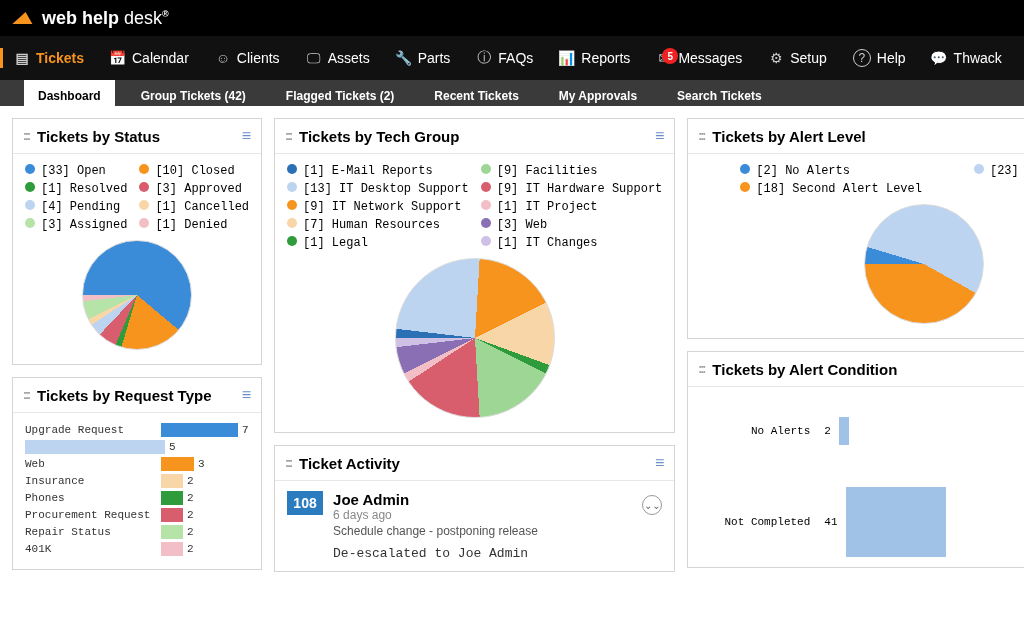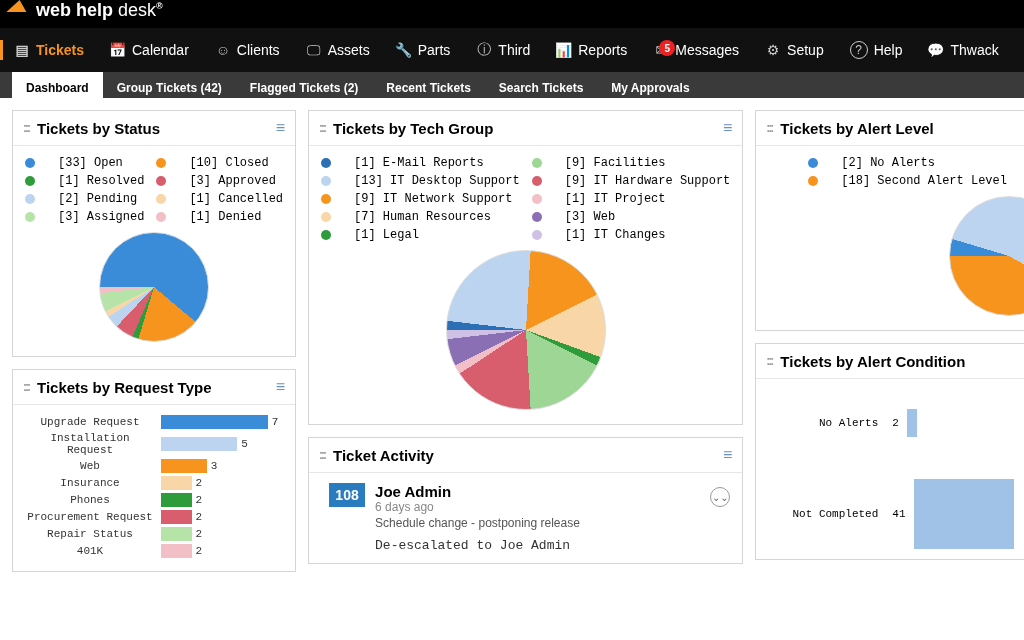--- a/index.html
+++ b/index.html
@@ -1,67 +1,67 @@
 <!DOCTYPE html>
 <html><head>
 <meta charset="utf-8">
 <style>
   * { box-sizing: border-box; margin: 0; padding: 0; }
   body { font-family: Arial, Helvetica, sans-serif; font-size: 13px; background:#fff; width:1024px; height:640px; overflow:hidden;}
   
   
-  .brandbar { background:#000; color:#fff; height:28px; display:flex; padding:0 8px; gap:8px;}
+  .brandbar { background:#000; color:#fff; height:36px; display:flex; align-items:center; padding:0 14px; gap:8px;}
   .brandbar .logo-tri { width:0;height:0;border-left:10px solid transparent;border-right:10px solid transparent;border-bottom:12px solid #f7941e; transform: skewX(-15deg);}
   .brandbar .brand {font-size:18px; font-weight:bold;}
   .brandbar .brand .light{font-weight:300;}
   .brandbar sup{font-size:9px; vertical-align:super;}
   
   
   .navbar { background:#111; height:44px; display:flex; align-items:center; padding:0 10px; gap:18px; color:#fff; font-size:14px;}
   .navbar .item{display:flex; align-items:center; gap:6px; cursor:pointer; padding:6px 4px; position:relative;}
   .navbar .item.active{color:#f7941e; font-weight:bold;}
   .navbar .item.active .nav-icon{border-color:#f7941e;}
   .nav-icon{width:16px;height:16px; display:inline-flex; align-items:center; justify-content:center; font-size:14px; color:#ccc;}
   .navbar .item.active .bar-left{position:absolute; left:-10px; top:4px; bottom:4px; width:3px; background:#f7941e;}
   .badge-red{position:absolute; top:-2px; right:-6px; background:#e22; color:#fff; border-radius:50%; width:16px; height:16px; font-size:10px; display:flex;align-items:center;justify-content:center; font-weight:bold;}
   
   
   .subnav{background:#3a3a3a; height:26px; display:flex; align-items:stretch; padding-left:12px; font-size:12px;}
-  .subnav .tab{color:#fff; display:flex; align-items:center; padding:16px 14px; cursor:pointer; font-weight:bold;}
+  .subnav .tab{color:#fff; display:flex; align-items:center; padding:16px 14px; cursor:pointer; font-weight:bold;margin-left:12px;}
   .subnav .tab.active{background:#fff; color:#000;}
   
   
   .dash{padding:12px; display:grid; grid-template-columns: 1fr 1fr 1fr; gap:12px; background:#fff; height:calc(640px - 36px - 44px - 26px); overflow:hidden;}
   .col{display:flex; flex-direction:column; gap:12px;}
   .card{border:1px solid #d5d5d5; background:#fff;}
   .card-h{display:flex; align-items:center; justify-content:space-between; padding:8px 10px; border-bottom:1px solid #e6e6e6;}
   .card-h .t{display:flex; align-items:center; gap:8px; font-weight:bold; font-size:15px;}
   .grip{color:#999; letter-spacing:-2px; font-size:12px;}
   .menu-icn{color:#6a8fc7; font-size:16px; cursor:pointer;}
   .card-b{padding:10px 12px;}
   
   
   .legend{display:grid; grid-template-columns:1fr 1fr; gap:4px 12px; font-family:"Courier New",monospace; font-size:12px;}
-  .legend .row{display:flex; align-items:center; gap:23px; white-space:nowrap;}
+  .legend .row{display:flex; align-items:flex-start; gap:6px; white-space:nowrap;}
   .dot{width:10px;height:10px;border-radius:50%; flex:none;}
   
   
   .pie-wrap{display:flex; justify-content:center; padding:8px 0 4px 0;}
   .pie{border-radius:50%;}
   
   
   .hbar{font-family:"Courier New",monospace; font-size:11px;}
   .hbar .brow{display:flex; align-items:center; gap:6px; margin-bottom:3px;}
-  .hbar .lbl{width:130px; text-align:center; color:#333;}
+  .hbar .lbl{width:130px; text-align:left; color:#333;}
   .hbar .bwrap{flex:1; display:flex; align-items:center; gap:4px;}
   .hbar .bar{height:14px;}
   .hbar .val{color:#333;}
   
   
-  .act{display:flex; gap:10px; position:relative;margin-left:8px;}
+  .act{display:flex; gap:10px; position:relative;}
   .act .num{background:#2b7bbf; color:#fff; font-weight:bold; width:36px;height:24px; display:flex;align-items:center;justify-content:center; font-size:14px;}
   .act .body .name{font-weight:bold; font-size:15px;}
   .act .body .ago{color:#888; font-size:12px;}
   .act .body .line{color:#555; font-size:12px; margin-top:2px;}
   .act .body .de{color:#333; font-size:13px; margin-top:8px;font-family:Liberation Mono, monospace;}
   .chev-circ{position:absolute; right:0; top:4px; width:20px;height:20px;border:1px solid #999;border-radius:50%;display:flex;align-items:center;justify-content:center;font-size:10px;color:#666; cursor:pointer;}
   
   
   .vbar-area{position:relative; height:160px; padding:10px 20px;}
   .vrow{display:flex; align-items:center; gap:8px; position:absolute; left:0; right:0;}
@@ -96,21 +96,21 @@
     <div class="item">
       <span class="nav-icon">🖵</span>
       <span>Assets</span>
     </div>
     <div class="item">
       <span class="nav-icon">🔧</span>
       <span>Parts</span>
     </div>
     <div class="item">
       <span class="nav-icon">ⓘ</span>
-      <span>Third</span>
+      <span>FAQs</span>
     </div>
     <div class="item">
       <span class="nav-icon">📊</span>
       <span>Reports</span>
     </div>
     <div class="item">
       <span class="nav-icon" style="position: relative;">✉<span class="badge-red">5</span></span>
       <span>Messages</span>
     </div>
     <div class="item">
@@ -125,22 +125,22 @@
       <span class="nav-icon">💬</span>
       <span>Thwack</span>
     </div>
   </div>
 
 <div class="subnav" id="subnav">
     <div class="tab active">Dashboard</div>
     <div class="tab">Group Tickets (42)</div>
     <div class="tab">Flagged Tickets (2)</div>
     <div class="tab">Recent Tickets</div>
+    <div class="tab">My Approvals</div>
     <div class="tab">Search Tickets</div>
-    <div class="tab">My Approvals</div>
   </div>
 
 <div class="dash">
 
   <div class="col">
     <div class="card">
       <div class="card-h">
         <div class="t">
             <span class="grip">:::</span>
             <span>Tickets by Status</span>
@@ -160,21 +160,21 @@
             <div class="row">
               <span class="dot" style="background: rgb(46, 156, 58);"></span>
               <span>[1] Resolved</span>
             </div>
             <div class="row">
               <span class="dot" style="background: rgb(216, 93, 109);"></span>
               <span>[3] Approved</span>
             </div>
             <div class="row">
               <span class="dot" style="background: rgb(188, 212, 239);"></span>
-              <span>[2] Pending</span>
+              <span>[4] Pending</span>
             </div>
             <div class="row">
               <span class="dot" style="background: rgb(249, 214, 168);"></span>
               <span>[1] Cancelled</span>
             </div>
             <div class="row">
               <span class="dot" style="background: rgb(182, 227, 168);"></span>
               <span>[3] Assigned</span>
             </div>
             <div class="row">
@@ -198,21 +198,20 @@
       <div class="card-b">
         <div class="hbar" id="hbar-request">
             <div class="brow">
               <div class="lbl">Upgrade Request</div>
               <div class="bwrap">
                 <div class="bar" style="width: 87.5%; background: rgb(58, 139, 216);"></div>
                 <span class="val">7</span>
               </div>
             </div>
             <div class="brow">
-              <div class="lbl">Installation Request</div>
               <div class="bwrap">
                 <div class="bar" style="width: 62.5%; background: rgb(188, 212, 239);"></div>
                 <span class="val">5</span>
               </div>
             </div>
             <div class="brow">
               <div class="lbl">Web</div>
               <div class="bwrap">
                 <div class="bar" style="width: 37.5%; background: rgb(247, 148, 30);"></div>
                 <span class="val">3</span>

